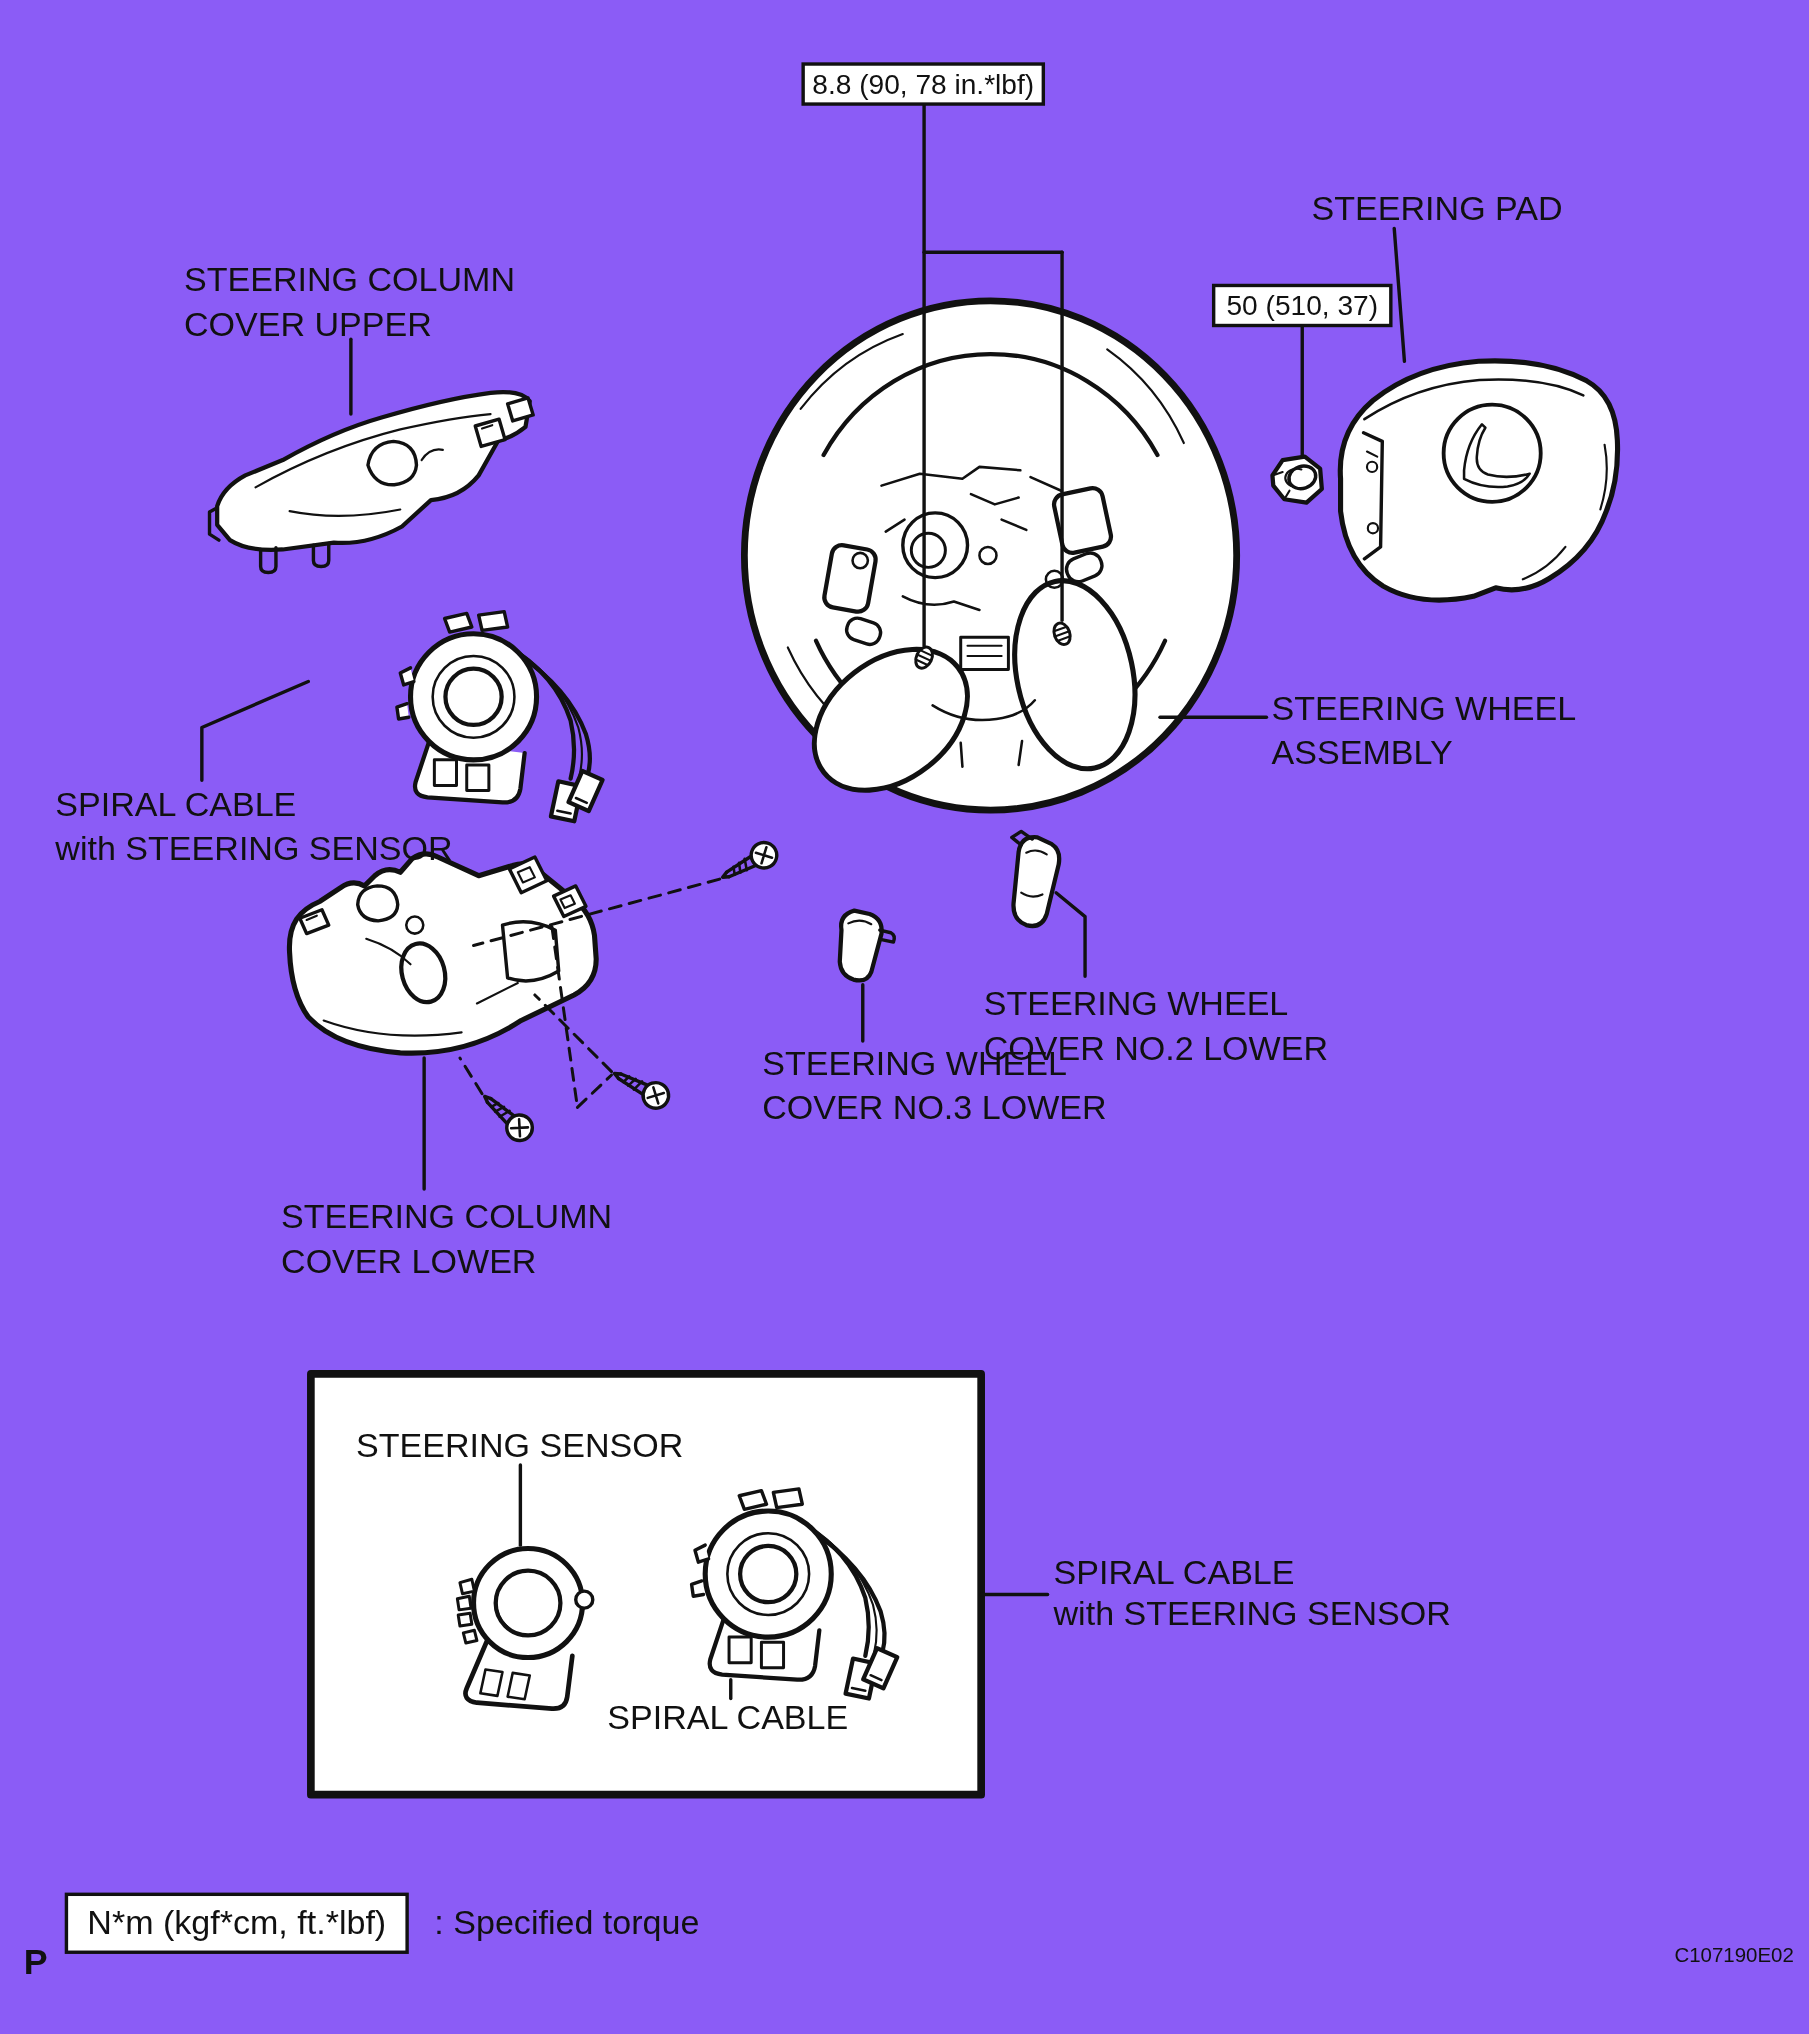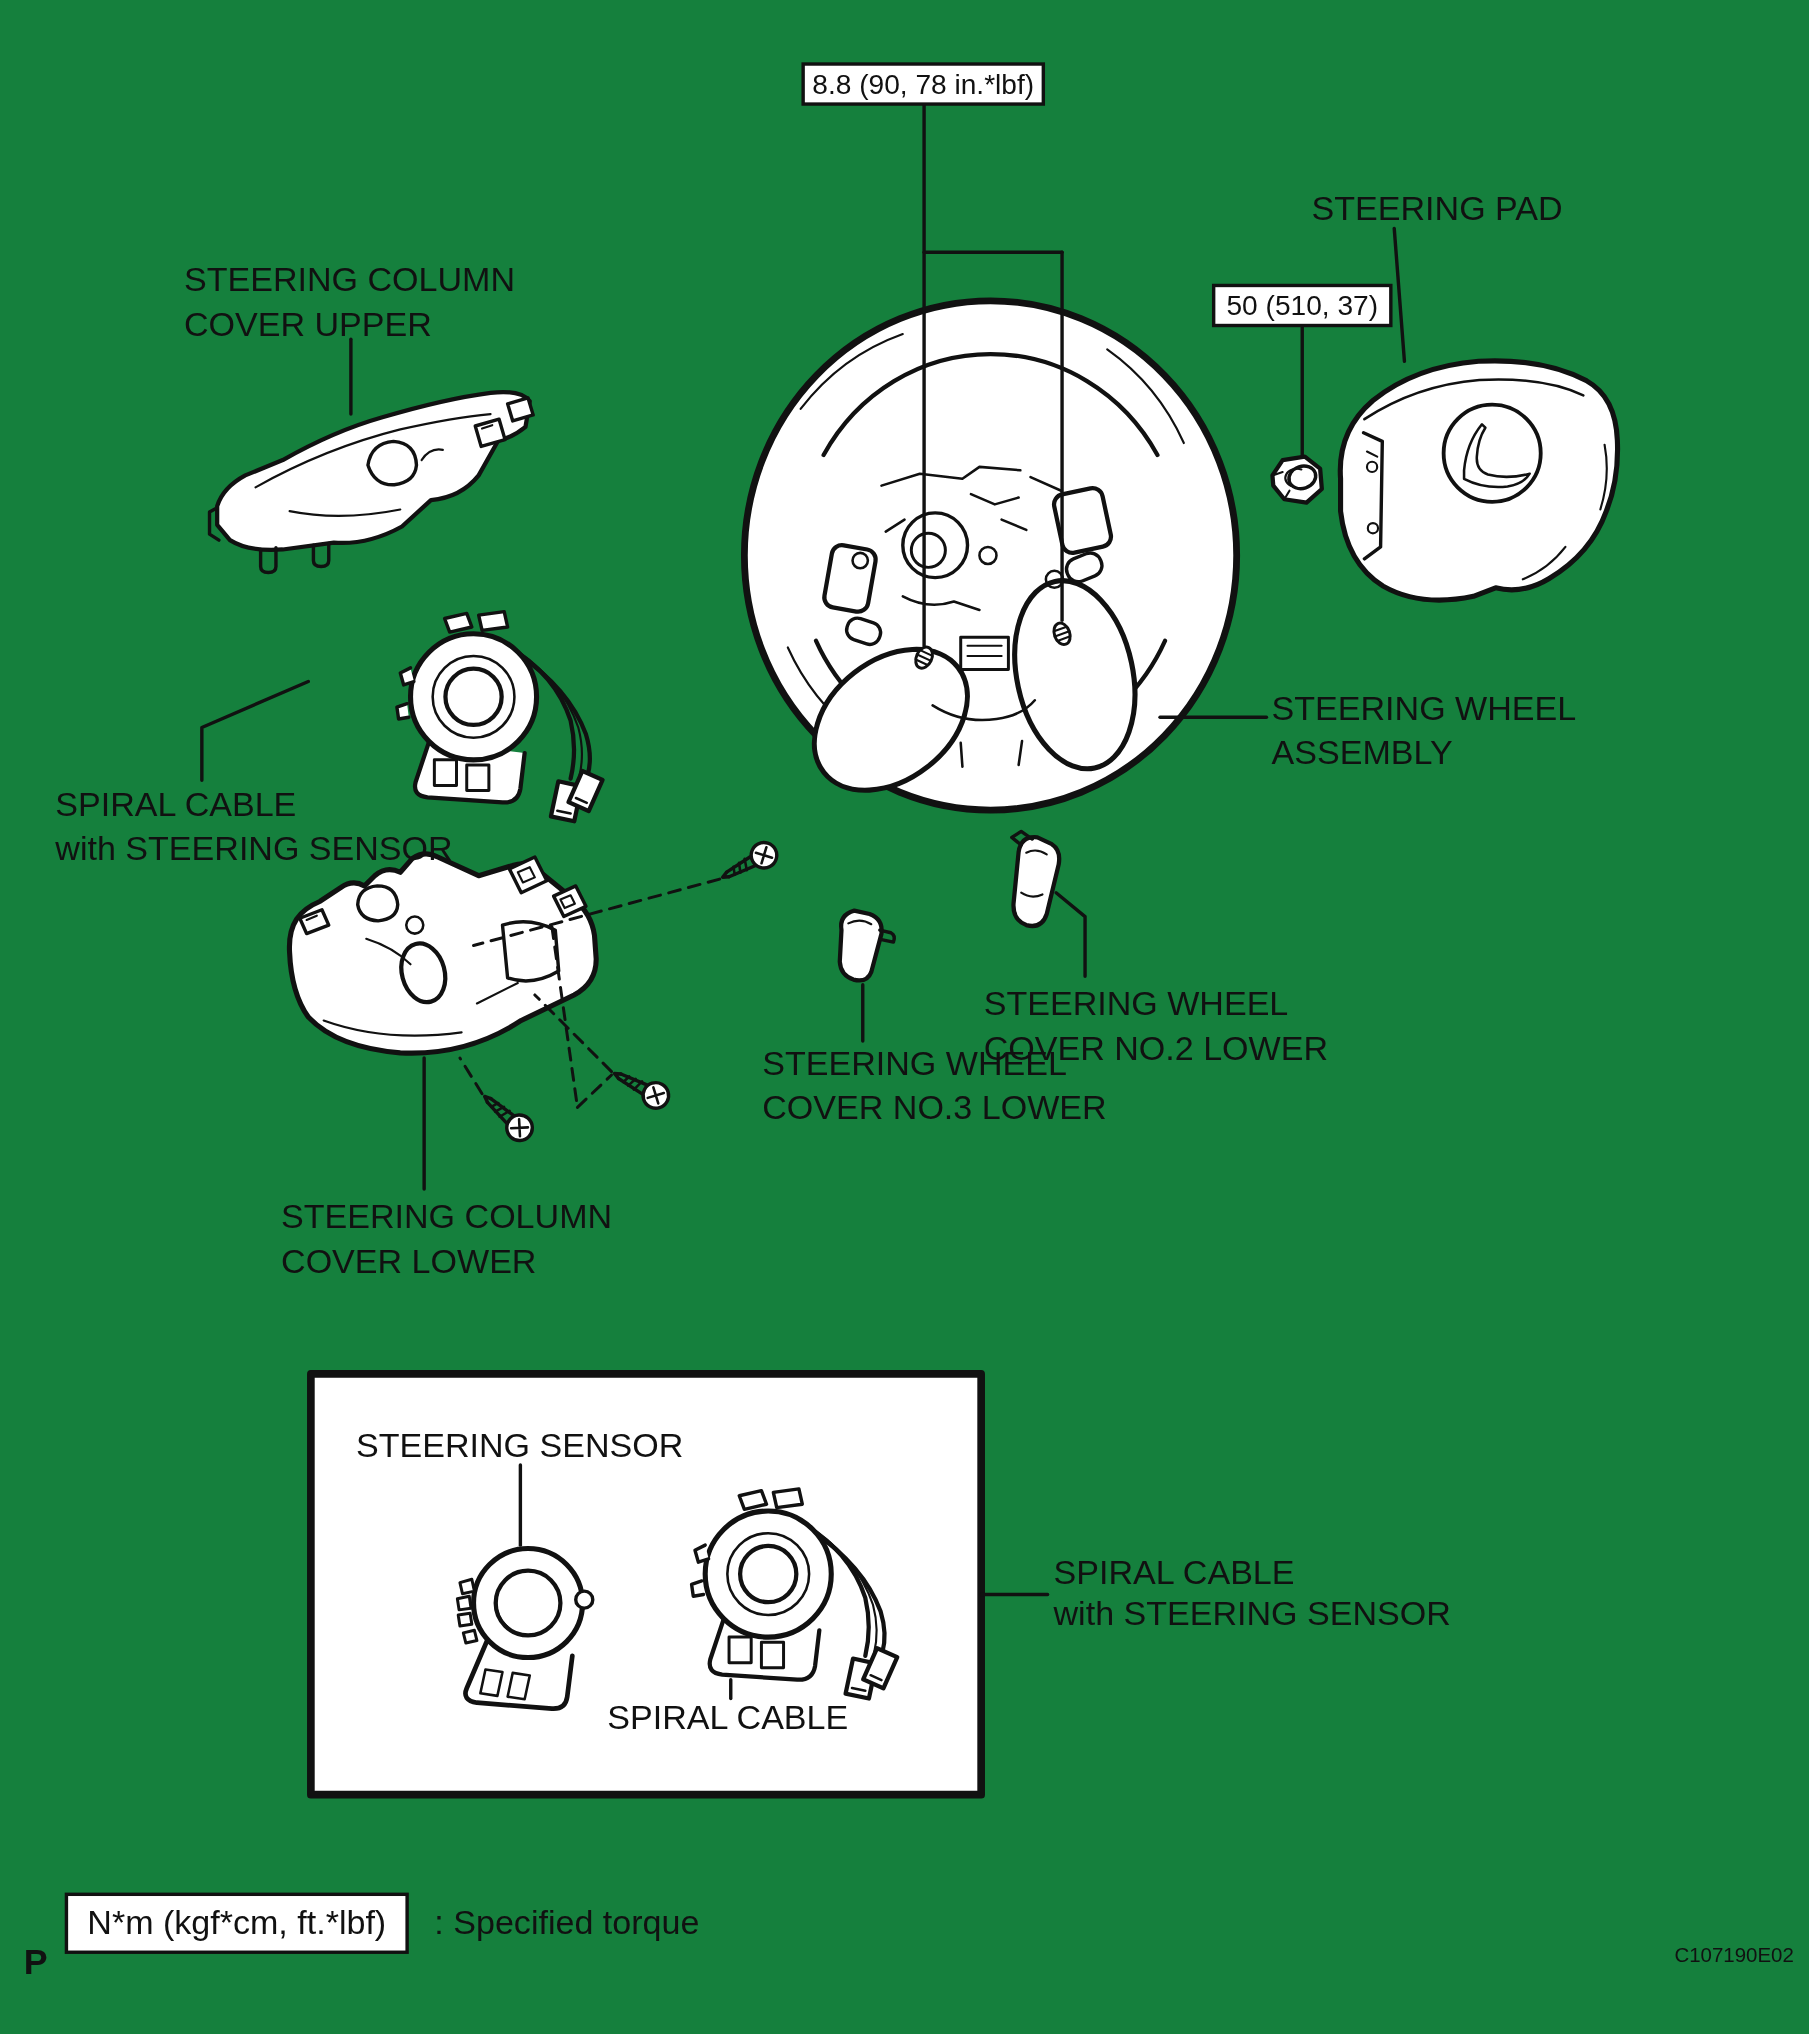--- a/index.html
+++ b/index.html
@@ -1,16 +1,16 @@
 <!DOCTYPE html>
 <html style="font-size:13.6px"><head>
 <meta charset="utf-8">
 <style>
   html,body{margin:0;padding:0;background:#fff;}
-  .stage{position:relative;width:1809px;height:2035px;background:#15803d;overflow:hidden;}
+  .stage{position:relative;width:1809px;height:2035px;background:#8b5cf6;overflow:hidden;}
   svg{display:block;}
   svg text{font-family:"Liberation Sans",sans-serif;fill:#111;}
   .lbl{font-size:40px;}
   .torq{font-size:33px;text-anchor:middle;}
   .legendtxt{font-size:40px;text-anchor:middle;}
   .legenddesc{font-size:40px;}
   .pmark{font-size:42px;font-weight:bold;}
   .code{font-size:24px;}
   .ink{stroke:#111;fill:none;stroke-linecap:round;stroke-linejoin:round;}
 </style>

